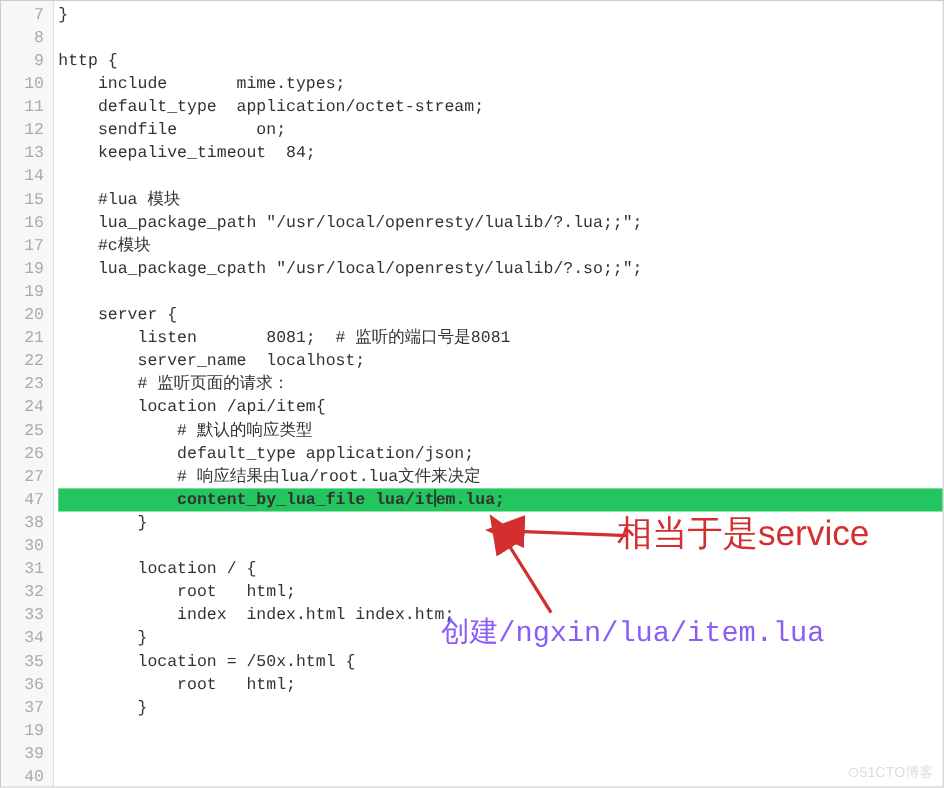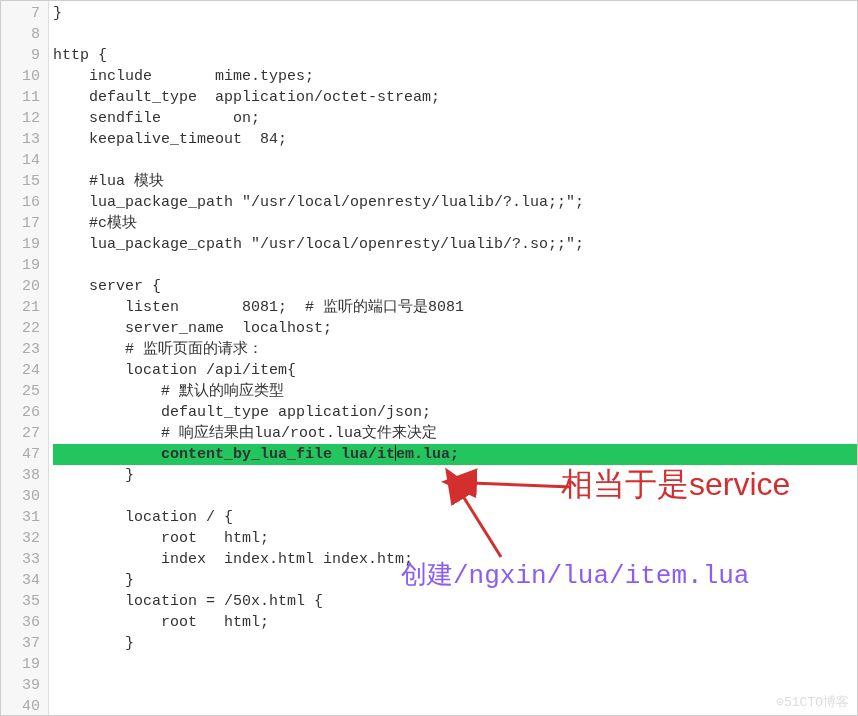--- a/index.html
+++ b/index.html
@@ -86,21 +86,21 @@
       top: 0;
       width: 858px;
       height: 716px;
     }
     .watermark {
       position: absolute;
       right: 8px;
       bottom: 4px;
       color: #ddd;
       font-size: 13px;
-      font-family: Liberation Mono, monospace;
+      font-family: Liberation Sans, sans-serif;
     }
   </style>
 </head>
 <body>
 
 <div class="editor">
   <div class="gutter" id="gutter">
       <div class="ln">7</div>
       <div class="ln">8</div>
       <div class="ln">9</div>

